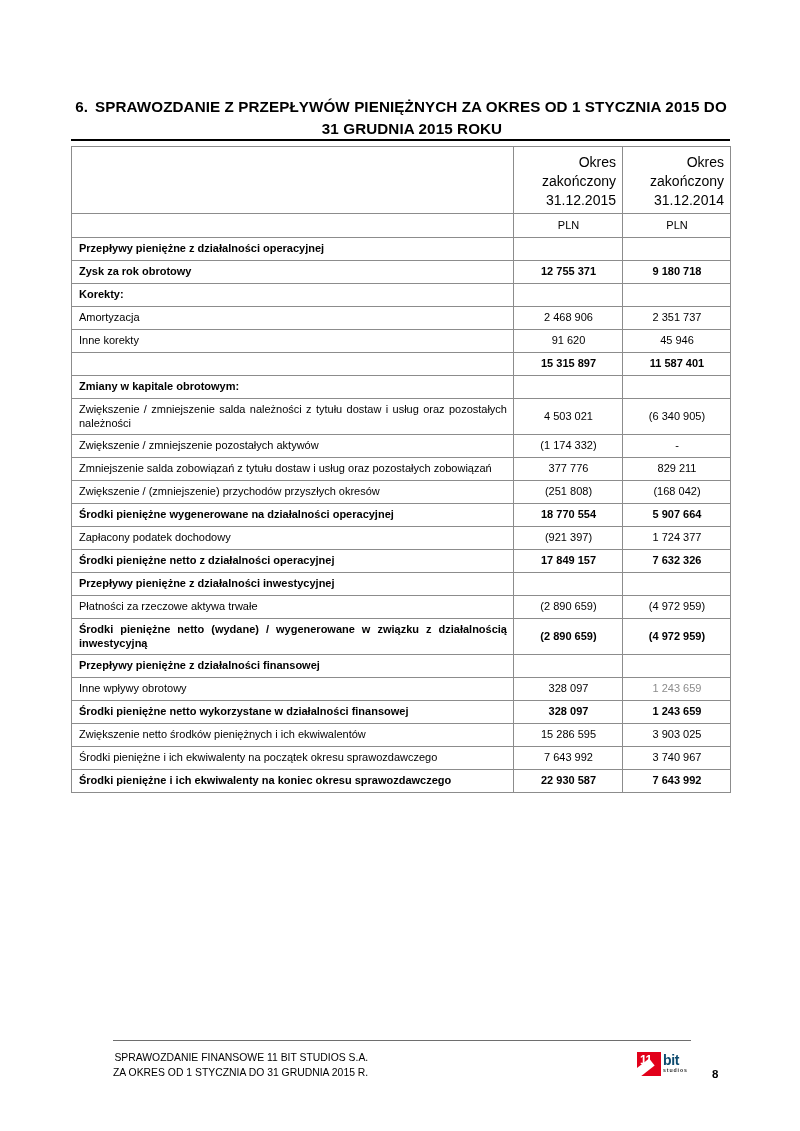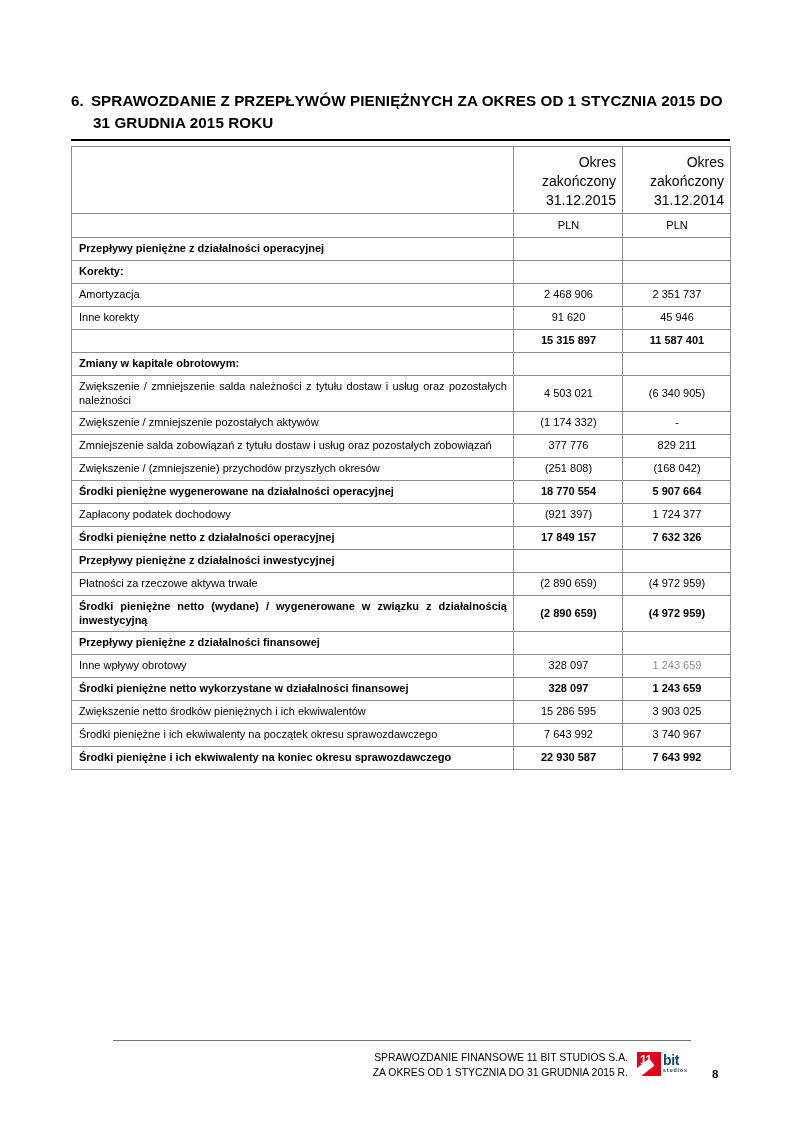--- a/index.html
+++ b/index.html
@@ -20,22 +20,23 @@
     position: absolute;
     left: 0; top: 0;
     width: 800px;
     height: 1131px;
   }
 
   
   .title-block {
     position: absolute;
     left: 71px;
-    top: 90px;
+    top: 96px;
     width: 660px;
+    text-align: center;
   }
   .title-text {
     font-size: 15.2px;
     font-weight: bold;
     line-height: 1.42;
     letter-spacing: 0.1px;
     margin: 0;
     padding: 0;
     text-indent: 0;
     padding-left: 22px;
@@ -109,21 +110,21 @@
     width: 578px;
     height: 0;
     border-top: 1px solid #6e6e6e;
   }
   .footer-wrap {
     position: absolute;
     left: 113px;
     top: 1050px;
     width: 578px;
     display: flex;
-    justify-content: flex-end;
+    justify-content: space-between;
     align-items: flex-start;
   }
   .footer-text {
     font-size: 10.4px;
     line-height: 1.42;
     text-align: right;
     white-space: nowrap;
     padding-top: 1px;
   }
   .logo {
@@ -223,20 +224,25 @@
         <td class="lbl"></td>
         <td class="val">PLN</td>
         <td class="val">PLN</td>
       </tr>
     <tr class="b row-std">
           <td class="lbl">Przepływy pieniężne z działalności operacyjnej</td>
           <td class="val"></td>
           <td class="val"></td>
         </tr>
         <tr class="b row-std">
+          <td class="lbl">Zysk za rok obrotowy</td>
+          <td class="val">12 755 371</td>
+          <td class="val">9 180 718</td>
+        </tr>
+        <tr class="b row-std">
           <td class="lbl">Korekty:</td>
           <td class="val"></td>
           <td class="val"></td>
         </tr>
         <tr class="row-std">
           <td class="lbl">Amortyzacja</td>
           <td class="val">2 468 906</td>
           <td class="val">2 351 737</td>
         </tr>
         <tr class="row-std">

